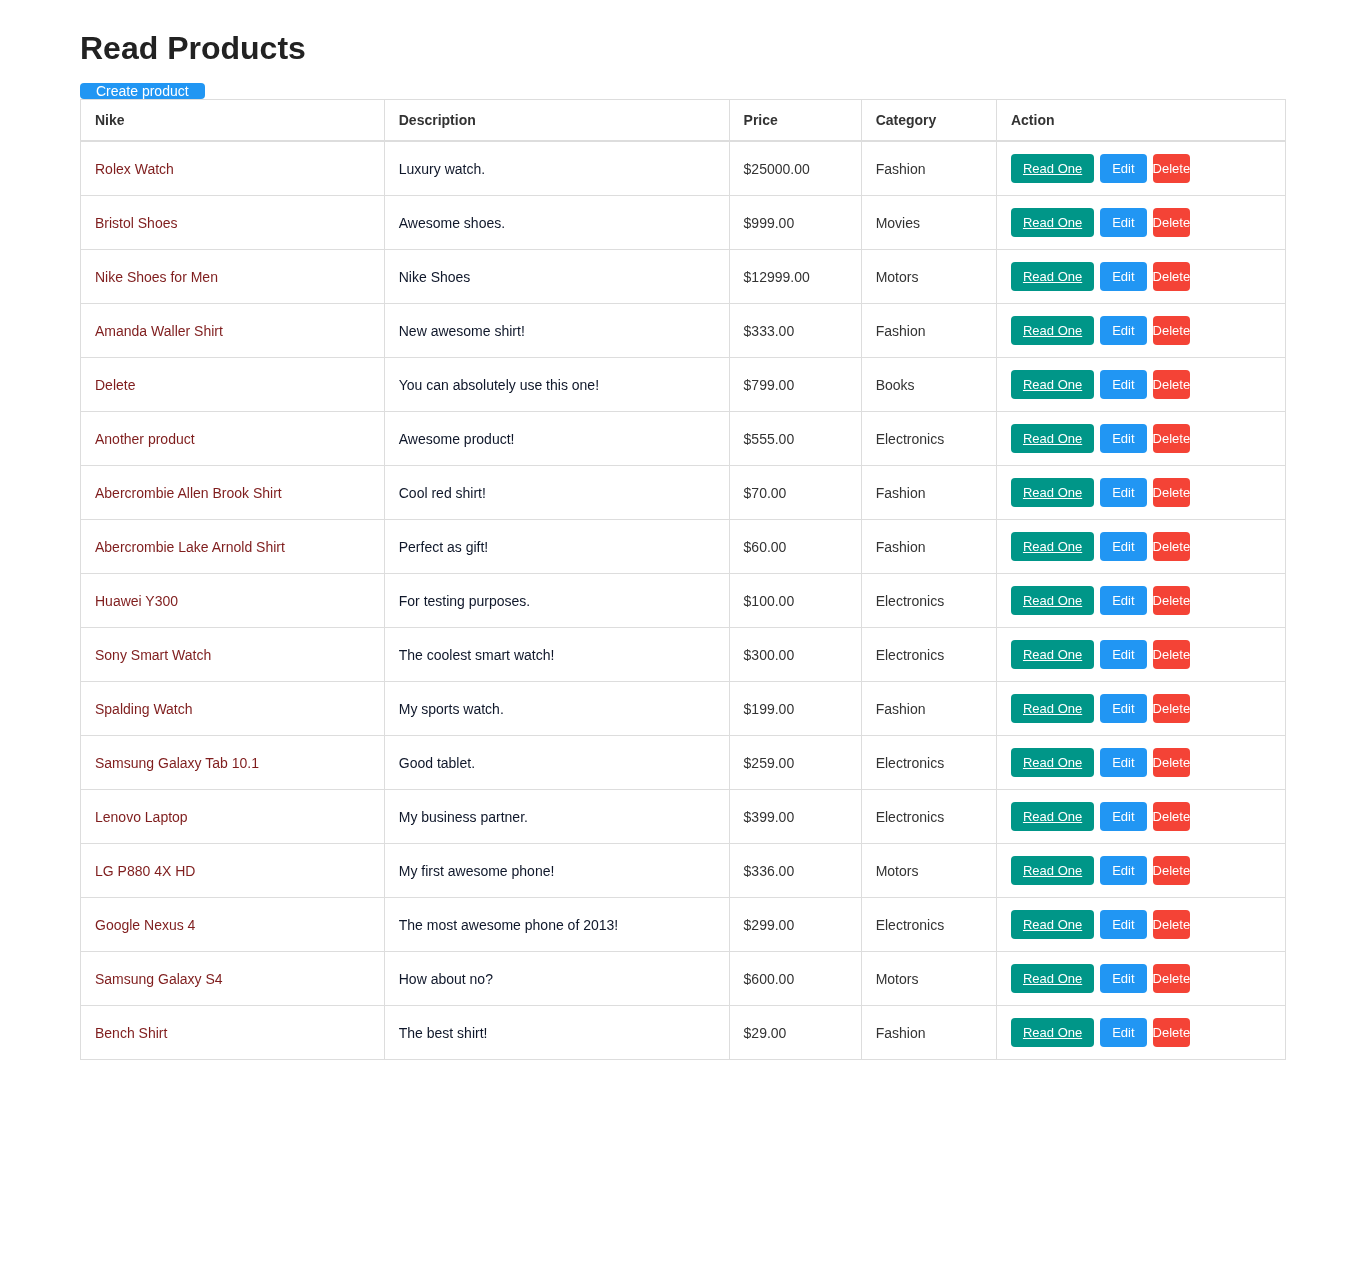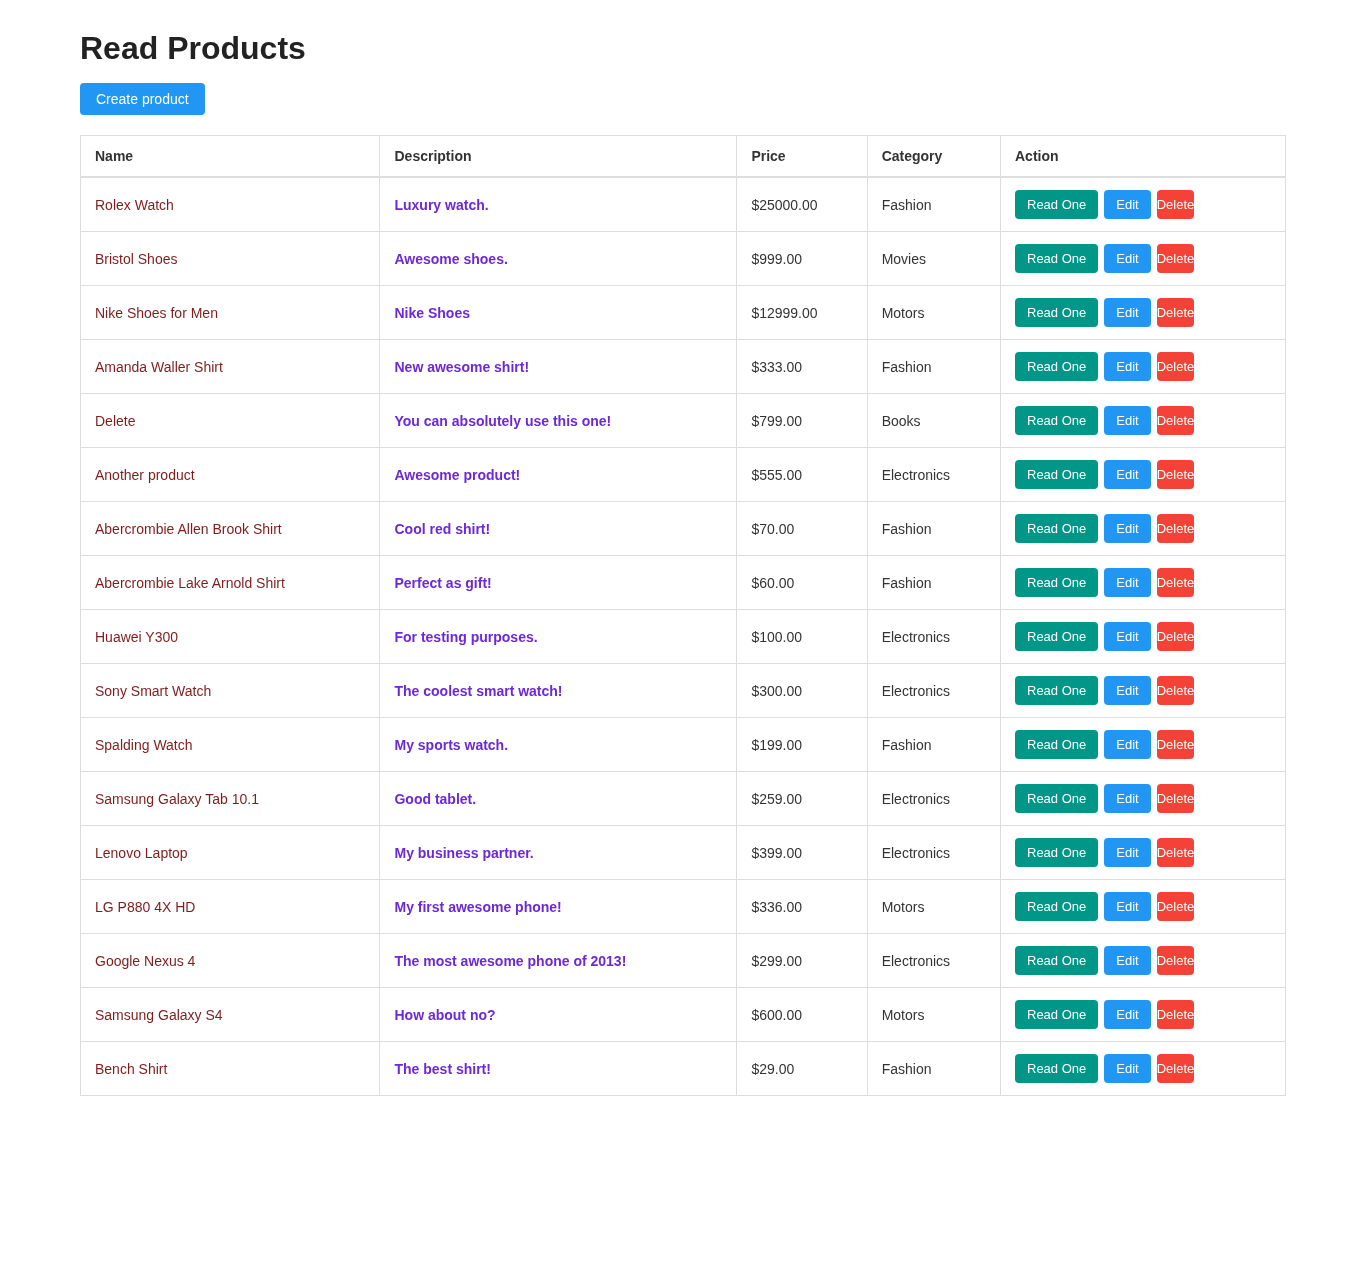--- a/index.html
+++ b/index.html
@@ -14,24 +14,23 @@
       font-size: 32px;
       font-weight: bold;
       color: #222;
       margin-bottom: 16px;
     }
     .create-btn {
       background: #2196F3;
       color: #fff;
       border: none;
       border-radius: 4px;
-      padding: 8px 16px;
+      padding: 0 16px;
       font-size: 14px;
       cursor: pointer;
-      margin-bottom: 20px;
     }
     table {
       width: 100%;
       border-collapse: collapse;
       border: 1px solid #ddd;
     }
     thead th {
       background: #fff;
       text-align: left;
       padding: 12px 14px;
@@ -44,35 +43,36 @@
       border-bottom: 1px solid #ddd;
     }
     tbody tr:last-child { border-bottom: none; }
     tbody td {
       padding: 12px 14px;
       vertical-align: middle;
       border-right: 1px solid #ddd;
     }
     tbody td:last-child { border-right: none; }
     .name-cell { color: #7f1d1d; }
-    .desc-cell { color: #6d28d9; font-weight: bold; }
+    .desc-cell { color: #0f172a; }
     .action-cell {
       display: flex;
       gap: 6px;
       align-items: center;
     }
     .btn-read {
       background: #009688;
       color: #fff;
       border: none;
       border-radius: 4px;
       padding: 7px 12px;
       font-size: 13px;
       cursor: pointer;
       white-space: nowrap;
+      text-decoration: underline;
     }
     .btn-edit {
       background: #2196F3;
       color: #fff;
       border: none;
       border-radius: 4px;
       padding: 7px 12px;
       font-size: 13px;
       cursor: pointer;
     }
@@ -90,21 +90,21 @@
 <body>
 
 
 
 <h1>Read Products</h1>
 <button class="create-btn">Create product</button>
 
 <table>
   <thead>
     <tr>
-      <th>Name</th>
+      <th>Nike</th>
       <th>Description</th>
       <th>Price</th>
       <th>Category</th>
       <th>Action</th>
     </tr>
   </thead>
   <tbody id="table-body">
   <tr>
         <td class="name-cell">Rolex Watch</td>
         <td class="desc-cell">Luxury watch.</td>

